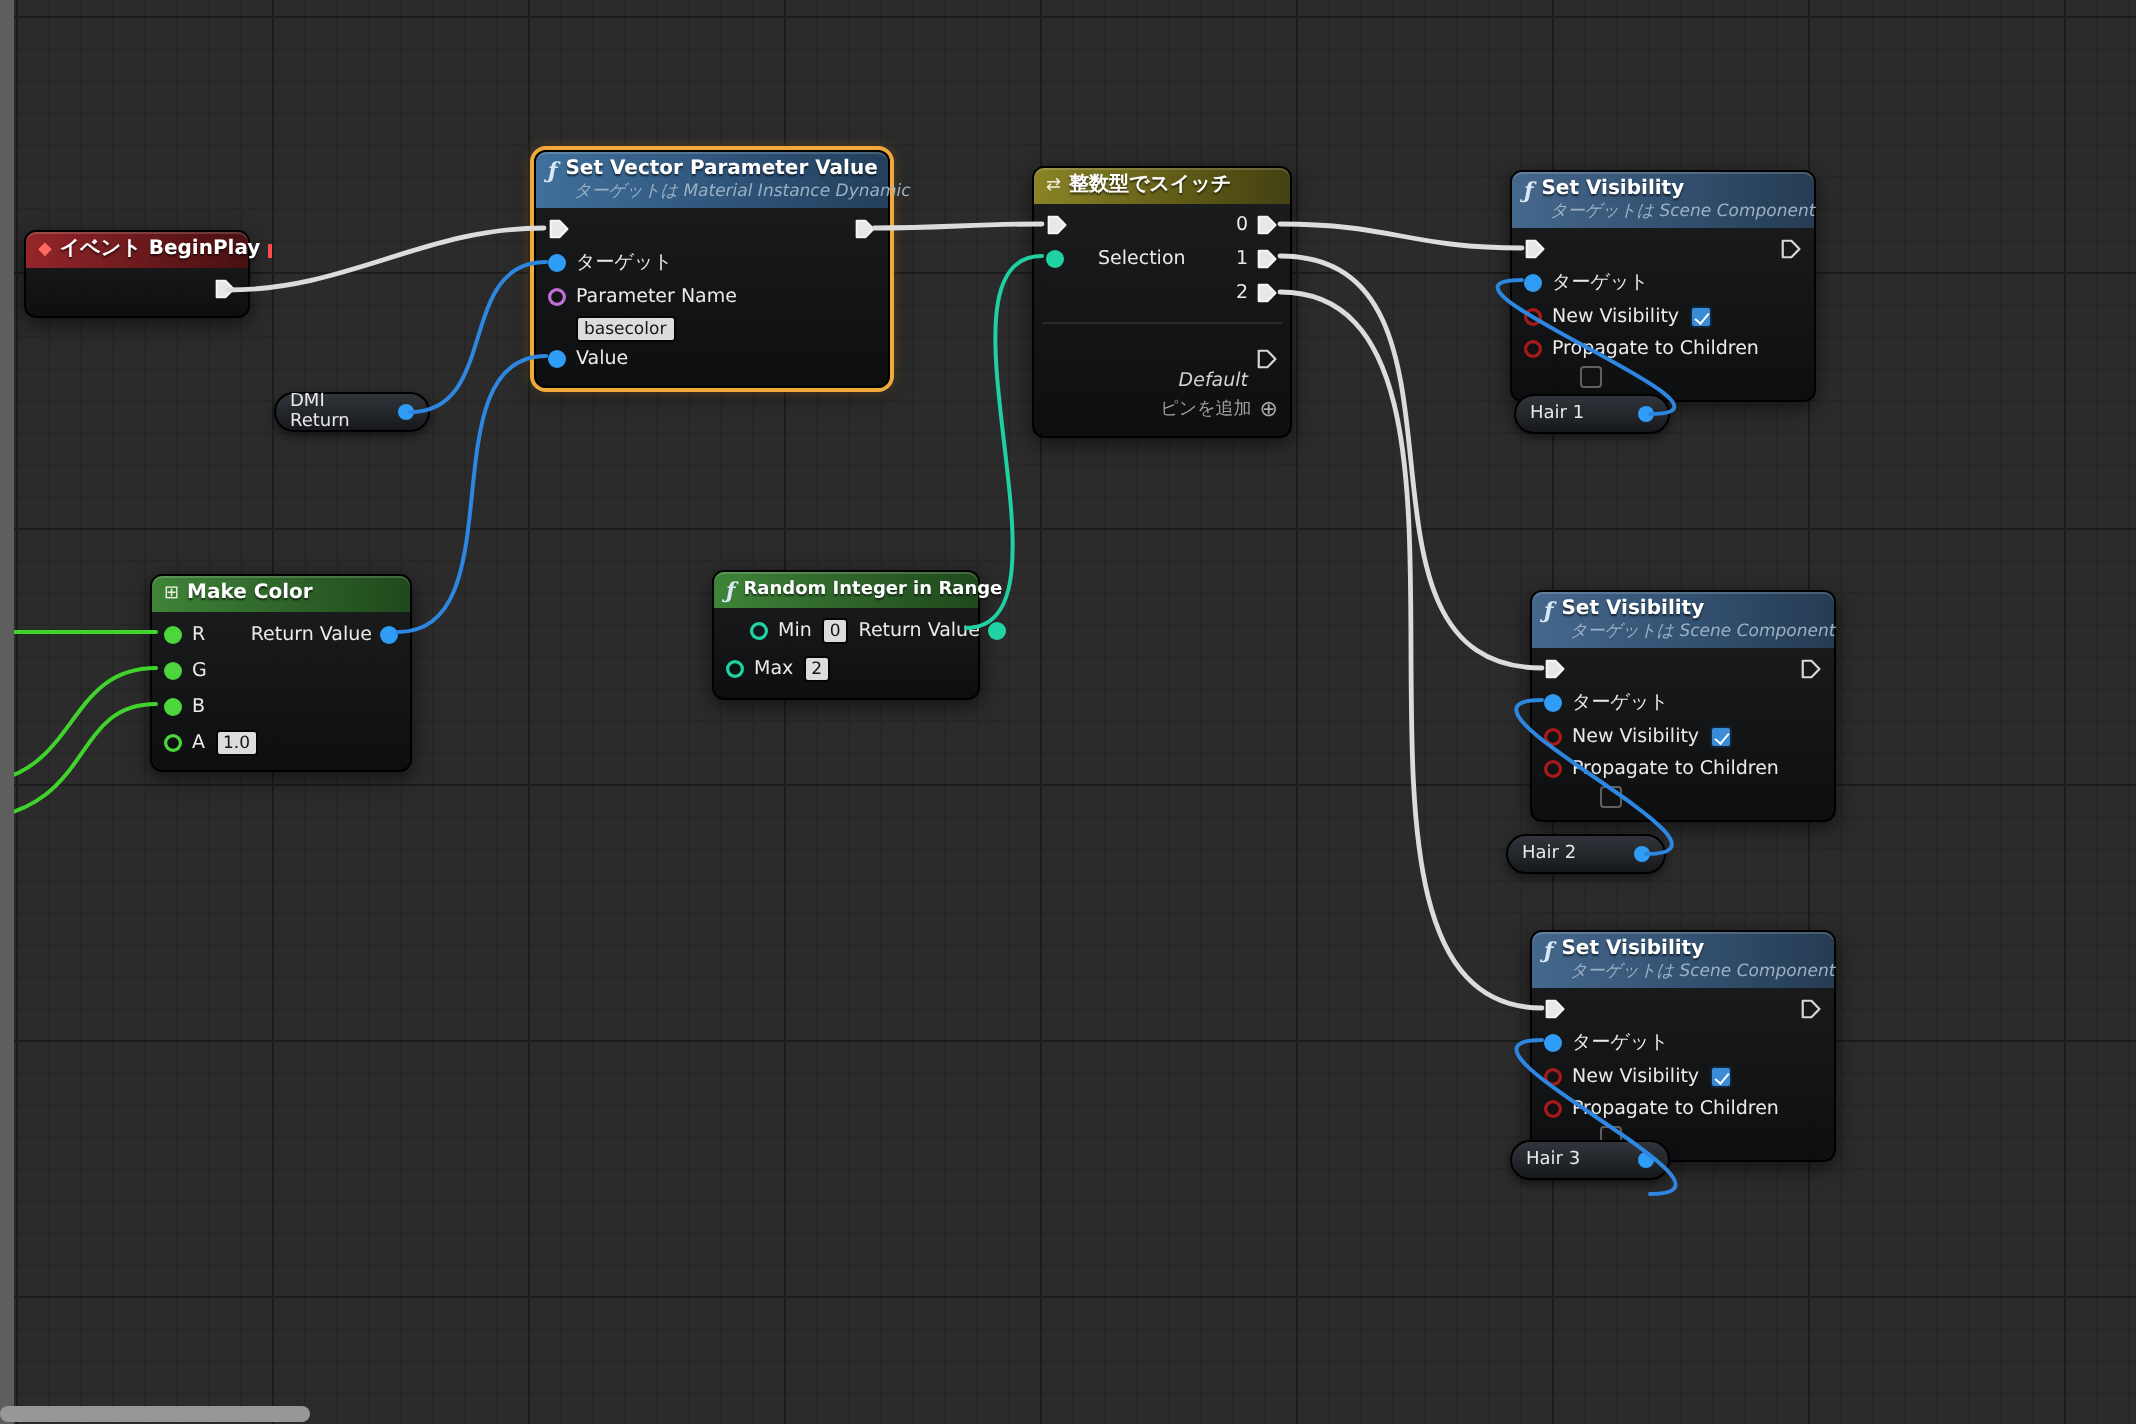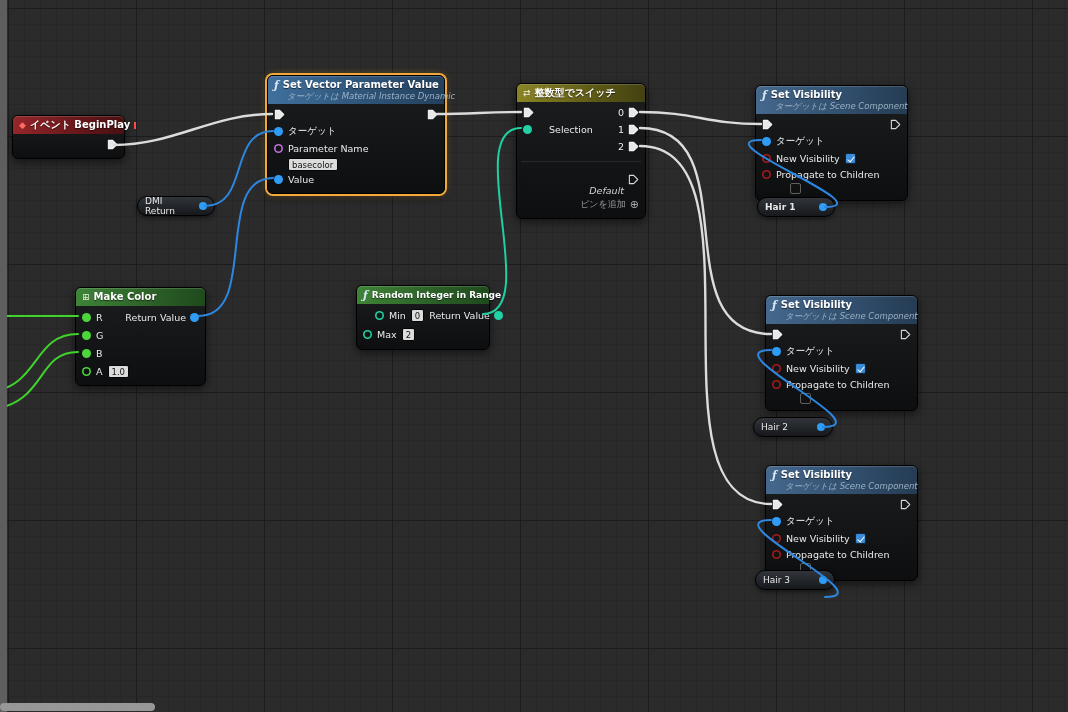--- a/index.html
+++ b/index.html
@@ -285,21 +285,21 @@
       <div class="row short">
         <span class="pin hollow pc-red"></span>
         <span class="plabel">Propagate to Children</span>
       </div>
       <div class="row short" style="padding-left:34px;">
         <span class="checkbox empty"></span>
       </div>
     </div>
   </div>
 
-  <div class="pill" style="left:757px;top:197px;width:78px;font-weight:bold;">
+  <div class="pill" style="left:757px;top:197px;width:78px;">
     <span>Hair 1</span>
     <span class="pin filled pc-blue"></span>
   </div>
 
   <div class="node" style="left:765px;top:295px;width:153px;">
     <div class="hdr hdr-bluegray">
       <div class="hline">
         <span class="fn-icon">ƒ</span>
         <span class="title">Set Visibility</span>
       </div>

